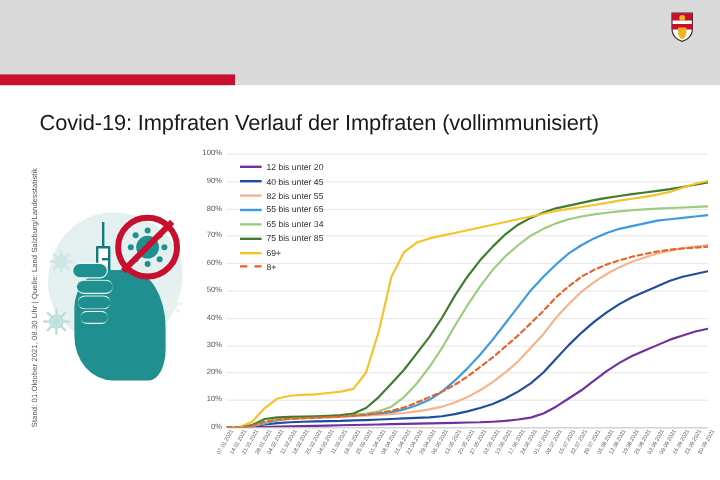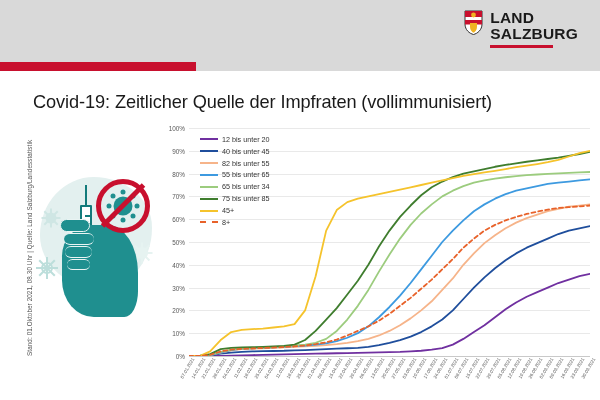--- a/index.html
+++ b/index.html
@@ -172,31 +172,26 @@
 <div id="logo">
   <div id="coat-of-arms">
     <svg viewBox="0 0 19 25" width="19" height="25" aria-hidden="true">
       <path d="M1 1 H18 V14 C18 20 13.5 23.5 9.5 24.5 C5.5 23.5 1 20 1 14 Z" fill="#ffffff" stroke="#333" stroke-width="1"></path>
       <path d="M1 1 H18 V7 H1 Z" fill="#c8102e"></path>
       <path d="M1 10 H18 V14.5 H1 Z" fill="#c8102e"></path>
       <path d="M6 13 h7 v4 c0 3 -2 5 -3.5 5.8 C8 22 6 20 6 17 Z" fill="#f0b323"></path>
       <circle cx="9.5" cy="5" r="2.4" fill="#f0b323"></circle>
     </svg>
   </div>
-  <div id="logo-wordmark">
-    <span class="logo-line">LAND</span>
-    <span class="logo-line">SALZBURG</span>
-    <div id="logo-underline"></div>
-  </div>
 </div>
 
 <div id="red-bar"></div>
 <div id="gray-strip"></div>
 
-<div id="page-title">Covid-19: Zeitlicher Quelle der Impfraten (vollimmunisiert)</div>
+<div id="page-title">Covid-19: Impfraten Verlauf der Impfraten (vollimmunisiert)</div>
 
 <div id="source-note">Stand: 01.Oktober 2021, 08.30 Uhr | Quelle: Land Salzburg/Landesstatistik</div>
 
 <div id="illustration">
   <div id="illu-blob"></div>
 
   <div class="virus-ghost" style="left:6px; top:44px; width:22px; height:22px; color:#cfe6e4;">
     <div class="core" style="width:11px;height:11px;background:#cfe6e4;"></div>
     <div class="sp" style="width:2px;height:19px;transform:translate(-50%,-50%);"></div>
     <div class="sp" style="width:19px;height:2px;transform:translate(-50%,-50%);"></div>
@@ -320,21 +315,21 @@
       <div class="legend-row">
         <span class="legend-swatch" style="border-top-color: rgb(156, 204, 126);"></span>
         <span class="legend-label">65 bis unter 34</span>
       </div>
       <div class="legend-row">
         <span class="legend-swatch" style="border-top-color: rgb(63, 125, 46);"></span>
         <span class="legend-label">75 bis unter 85</span>
       </div>
       <div class="legend-row">
         <span class="legend-swatch" style="border-top-color: rgb(245, 195, 44);"></span>
-        <span class="legend-label">45+</span>
+        <span class="legend-label">69+</span>
       </div>
       <div class="legend-row">
         <span class="legend-swatch dashed" style="border-top-color: rgb(232, 98, 42);"></span>
         <span class="legend-label">8+</span>
       </div>
     </div>
 
   <div id="x-axis">
       <div class="xtick" style="left: 2px;">07.01.2021</div>
       <div class="xtick" style="left: 12.5526px;">14.01.2021</div>

